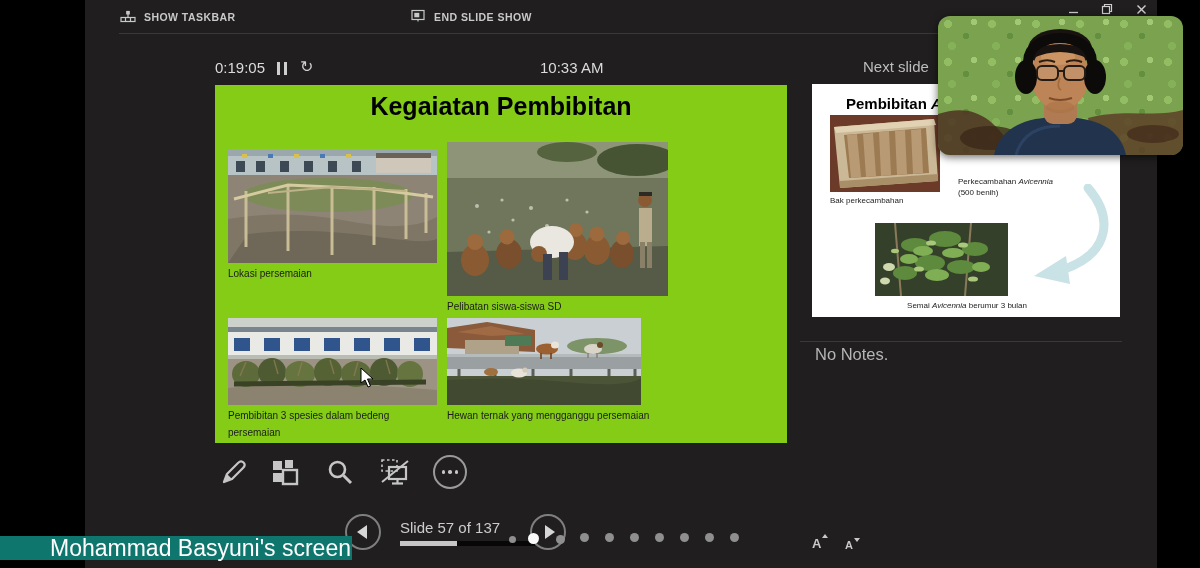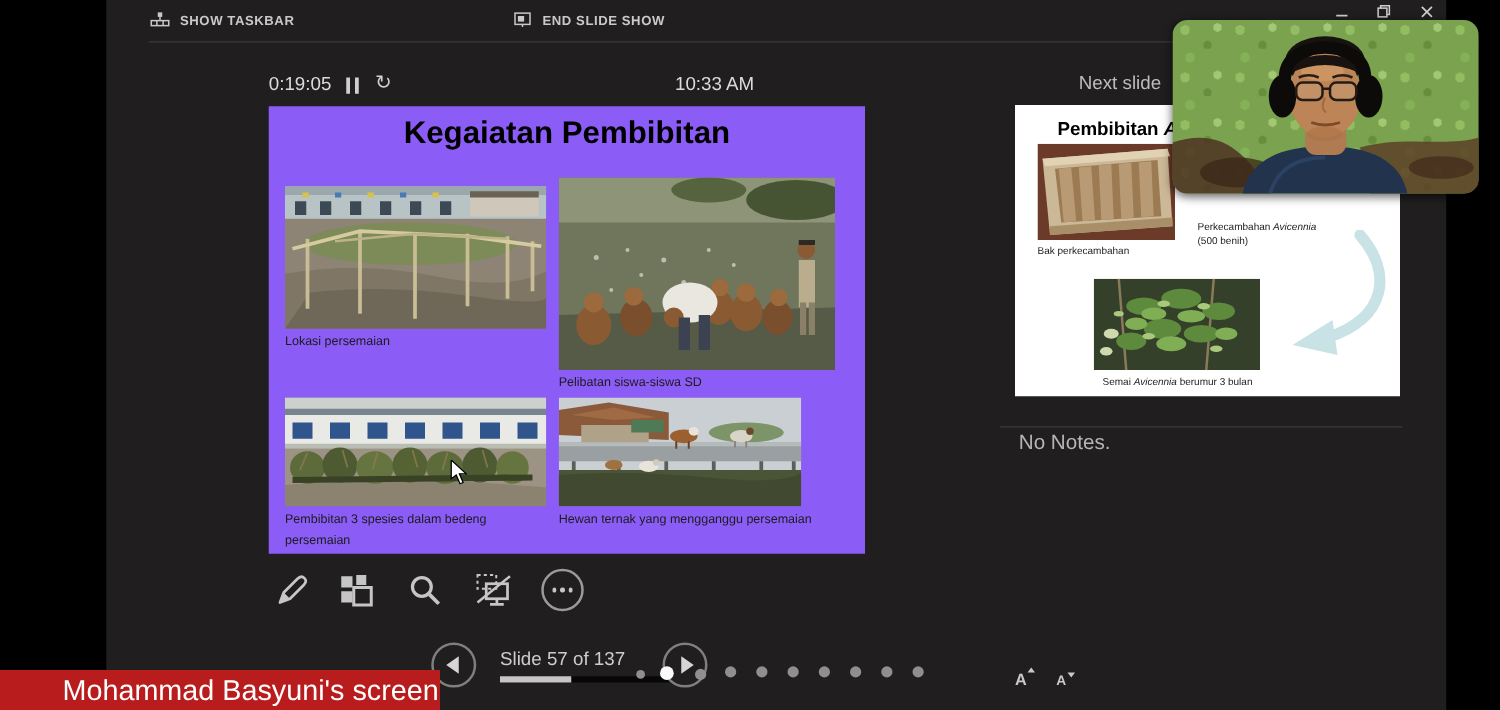--- a/index.html
+++ b/index.html
@@ -15,21 +15,21 @@
   .tb-divider{position:absolute;left:34px;top:33px;width:1026px;height:1px;background:#3a3838;}
   .winctl{position:absolute;top:1px;width:28px;height:16px;display:flex;align-items:center;justify-content:center;}
   #wc-min{left:974px} #wc-restore{left:1008px} #wc-close{left:1042px}
   
   .t-elapsed{position:absolute;left:130px;top:59px;font-size:15px;color:#dbdbdb;}
   .t-pause{position:absolute;left:192px;top:62px;display:flex;gap:4px;}
   .t-pause i{display:block;width:3px;height:13px;background:#cfcfcf;}
   .t-restart{position:absolute;left:215px;top:58px;font-size:16px;color:#cfcfcf;line-height:18px;}
   .t-clock{position:absolute;left:455px;top:59px;width:152px;text-align:left;font-size:15px;color:#dbdbdb;}
   
-  .slide{position:absolute;left:130px;top:85px;width:477px;height:358px;background:#8b5cf6;}
+  .slide{position:absolute;left:130px;top:85px;width:566px;height:358px;background:#84cc16;padding-left:6px;}
   .slide-title{position:absolute;left:0;right:0;top:7px;text-align:center;
                font-size:25px;font-weight:700;color:#000;}
   .ph{position:absolute;display:block;}
   #ph1{left:13px;top:64px;width:209px;height:114px}
   #ph2{left:232px;top:57px;width:221px;height:154px}
   #ph3{left:13px;top:233px;width:209px;height:87px}
   #ph4{left:232px;top:233px;width:194px;height:87px}
   .cap{position:absolute;font-size:10px;line-height:16.5px;color:#1c1c1c;}
   #cap1{left:13px;top:181px}
   #cap2{left:232px;top:214px}
@@ -40,21 +40,21 @@
   .next-label{position:absolute;left:730px;top:58px;font-size:15px;color:#bdbdbd;margin-left:48px;}
   .preview{position:absolute;left:727px;top:84px;width:308px;height:233px;background:#fff;}
   .pvw-title{position:absolute;left:34px;top:11px;font-size:15px;font-weight:700;color:#000;}
   .pvw-title .sp{font-style:italic;}
   .mini{position:absolute;display:block;}
   #img-tray{left:18px;top:31px;width:110px;height:77px}
   #img-seed{left:63px;top:139px;width:133px;height:73px}
   .cap-s{position:absolute;font-size:8px;line-height:11px;color:#1c1c1c;}
   #cap-tray{left:18px;top:111px}
   #txt-germ{left:146px;top:92px}
-  #cap-seed{left:45px;top:216px;width:170px;text-align:center}
+  #cap-seed{left:45px;top:216px;width:170px;text-align:right}
   .sp-i{font-style:italic;}
   .arrow-svg{position:absolute;left:214px;top:100px;width:86px;height:110px;}
   .divider2{position:absolute;left:715px;top:341px;width:322px;height:1px;background:#3a3838;}
   .no-notes{position:absolute;left:730px;top:345px;font-size:16.5px;color:#b5b5b5;}
   
   .tool{position:absolute;top:454px;width:36px;height:36px;display:flex;align-items:center;justify-content:center;}
   #tool-pen{left:129px} #tool-grid{left:182px} #tool-zoom{left:237px}
   #tool-screen{left:292px} #tool-more{left:347px}
   .more-circle{width:30px;height:30px;border:2px solid #9a9a9a;border-radius:50%;
                display:flex;align-items:center;justify-content:center;gap:3px;}
@@ -86,21 +86,21 @@
           background-color:#7aa24f;
           background-image:
             radial-gradient(circle 7px at 10px 8px,  #93bd62 55%, transparent 56%),
             radial-gradient(circle 6px at 28px 20px, #648f3e 55%, transparent 56%),
             radial-gradient(circle 7px at 14px 30px, #85b258 55%, transparent 56%),
             radial-gradient(circle 6px at 36px 6px,  #a3c873 55%, transparent 56%);
           background-size:44px 38px;
           box-shadow:0 2px 8px rgba(0,0,0,.6);}
   .webcam svg{position:absolute;left:0;top:0;}
   
-  .screen-label{position:absolute;left:0;top:536px;width:352px;height:32px;background:#b91c1c;
+  .screen-label{position:absolute;left:0;top:536px;width:352px;height:24px;background:#0f766e;
                 display:flex;align-items:center;}
   .screen-label span{margin-left:50px;font-size:23px;color:#fff;white-space:nowrap;}
 </style>
 </head>
 <body>
 
 <div class="canvas">
 
   <div class="pv">
 

